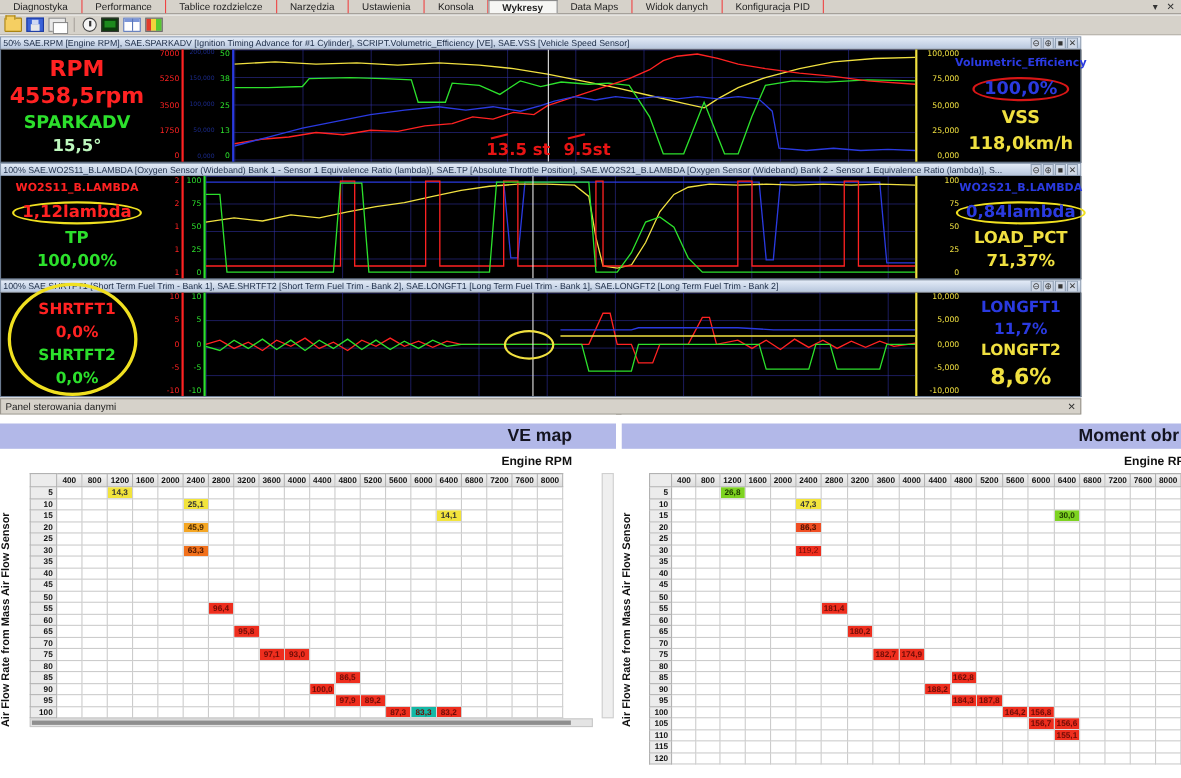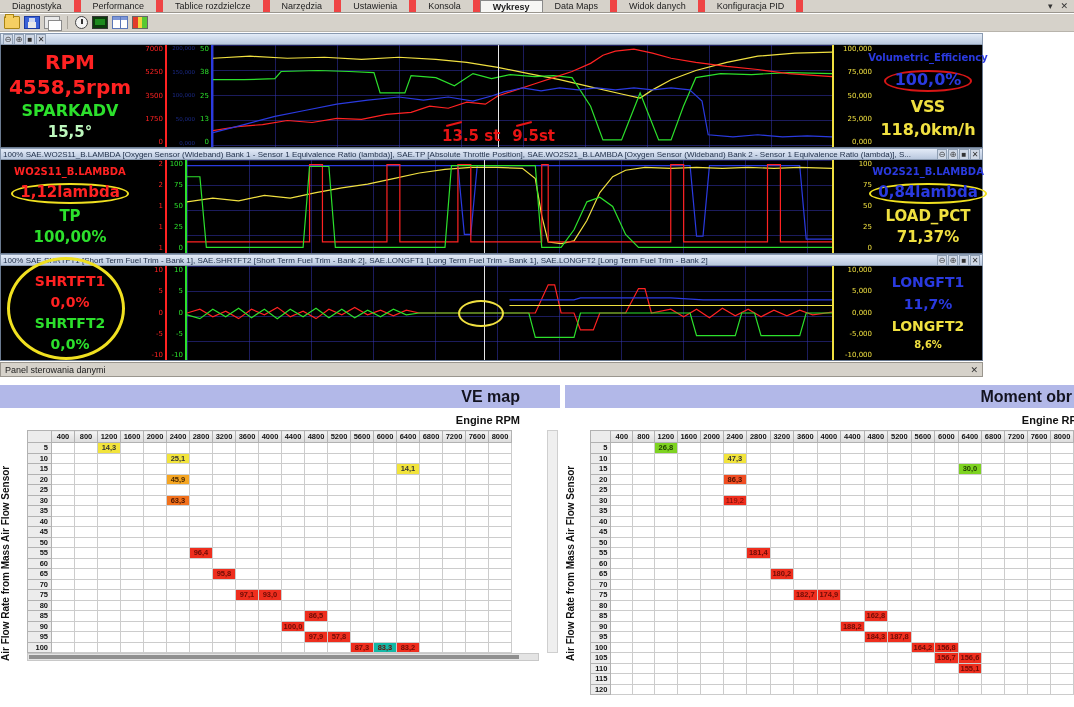--- a/index.html
+++ b/index.html
@@ -2,21 +2,21 @@
 <html><head>
 <meta charset="utf-8">
 <style>
   * { margin:0; padding:0; box-sizing:border-box; }
   html,body { width:1074px; height:707px; overflow:hidden; background:#fff;
     font-family:"Liberation Sans", sans-serif; }
   
   .menubar { position:absolute; left:0; top:0; width:1074px; height:13px;
     background:#d6d2ca; border-bottom:1px solid #9a968e; display:flex; align-items:stretch; }
   .menu-items { display:flex; flex:1; }
-  .menu-item { font-size:9px; padding:1px 12px 0; color:#222; border-right:7px solid #ef4444;
+  .menu-item { font-size:9px; padding:1px 12px 0; color:#222; border-right:1px solid #ef4444;
     white-space:nowrap; cursor:default; }
   .menu-item.active { background:#f6f6f4; border:1px solid #8a8a8a; border-bottom:none; font-weight:bold; }
   .win-ctrls { display:flex; align-items:center; gap:8px; padding-right:6px; font-size:9px; color:#333; }
   .toolbar { position:absolute; left:0; top:14px; width:1074px; height:18px;
     background:#d6d2ca; border-bottom:1px solid #b8b4ac; display:flex; align-items:center; padding-left:4px; gap:4px; }
   .tool { width:16px; height:13px; position:relative; }
   .tsep { width:1px; height:13px; background:#a8a49c; margin:0 3px; }
   .icon-open { background:#f5cf62; border:1px solid #a98414; border-radius:1px; }
   .icon-open::before { content:''; position:absolute; left:0; top:-3px; width:7px; height:3px;
     background:#f5cf62; border:1px solid #a98414; border-bottom:none; }
@@ -121,20 +121,21 @@
   <div class="tool icon-copy"></div>
   <div class="tsep"></div>
   <div class="tool icon-clock"></div>
   <div class="tool icon-console"></div>
   <div class="tool icon-table"></div>
   <div class="tool icon-map"></div>
 </div>
 
 <div class="gpanel" style="top:33px">
   <div class="gp-header">
+    <span class="gp-title">50% SAE.RPM [Engine RPM], SAE.SPARKADV [Ignition Timing Advance for #1 Cylinder], SCRIPT.Volumetric_Efficiency [VE], SAE.VSS [Vehicle Speed Sensor]</span>
     <span class="gp-btns">
         <span class="gp-btn">⊖</span>
         <span class="gp-btn">⊕</span>
         <span class="gp-btn">■</span>
         <span class="gp-btn">✕</span>
       </span>
   </div>
   <div class="gp-body" style="height:103px">
       <div class="big-block left">
         <div class="bl" style="color: rgb(255, 34, 34); font-size: 20px;">RPM</div>
@@ -291,21 +292,21 @@
         <div class="tick">10,000</div>
         <div class="tick">5,000</div>
         <div class="tick">0,000</div>
         <div class="tick">-5,000</div>
         <div class="tick">-10,000</div>
       </div>
       <div class="big-block right">
         <div class="bl" style="color: rgb(42, 58, 224); font-size: 14px;">LONGFT1</div>
         <div class="bl" style="color: rgb(42, 58, 224); font-size: 14px;">11,7%</div>
         <div class="bl" style="color: rgb(240, 224, 64); font-size: 14px;">LONGFT2</div>
-        <div class="bl" style="color: rgb(240, 224, 64); font-size: 10px;">8,6%</div>
+        <div class="bl" style="color: rgb(240, 224, 64); font-size: 20px;">8,6%</div>
       </div>
     </div>
 </div>
 
 <div class="statusbar">
   <span>Panel sterowania danymi</span>
   <span class="sb-close">✕</span>
 </div>
 
 <div class="mappanel" style="left:0; width:560px">
@@ -762,21 +763,21 @@
           <td></td>
           <td></td>
           <td></td>
           <td></td>
           <td></td>
           <td></td>
           <td></td>
           <td></td>
           <td></td>
           <td style="background: rgb(238, 46, 30); color: rgb(110, 12, 6); font-weight: bold;">97,9</td>
-          <td style="background: rgb(238, 46, 30); color: rgb(110, 12, 6); font-weight: bold;">57,8</td>
+          <td style="background: rgb(238, 46, 30); color: rgb(110, 12, 6); font-weight: bold;">89,2</td>
           <td></td>
           <td></td>
           <td></td>
           <td></td>
           <td></td>
           <td></td>
           <td></td>
         </tr>
         <tr>
           <th class="rowhead" style="height: 10.5px;">100</th>

